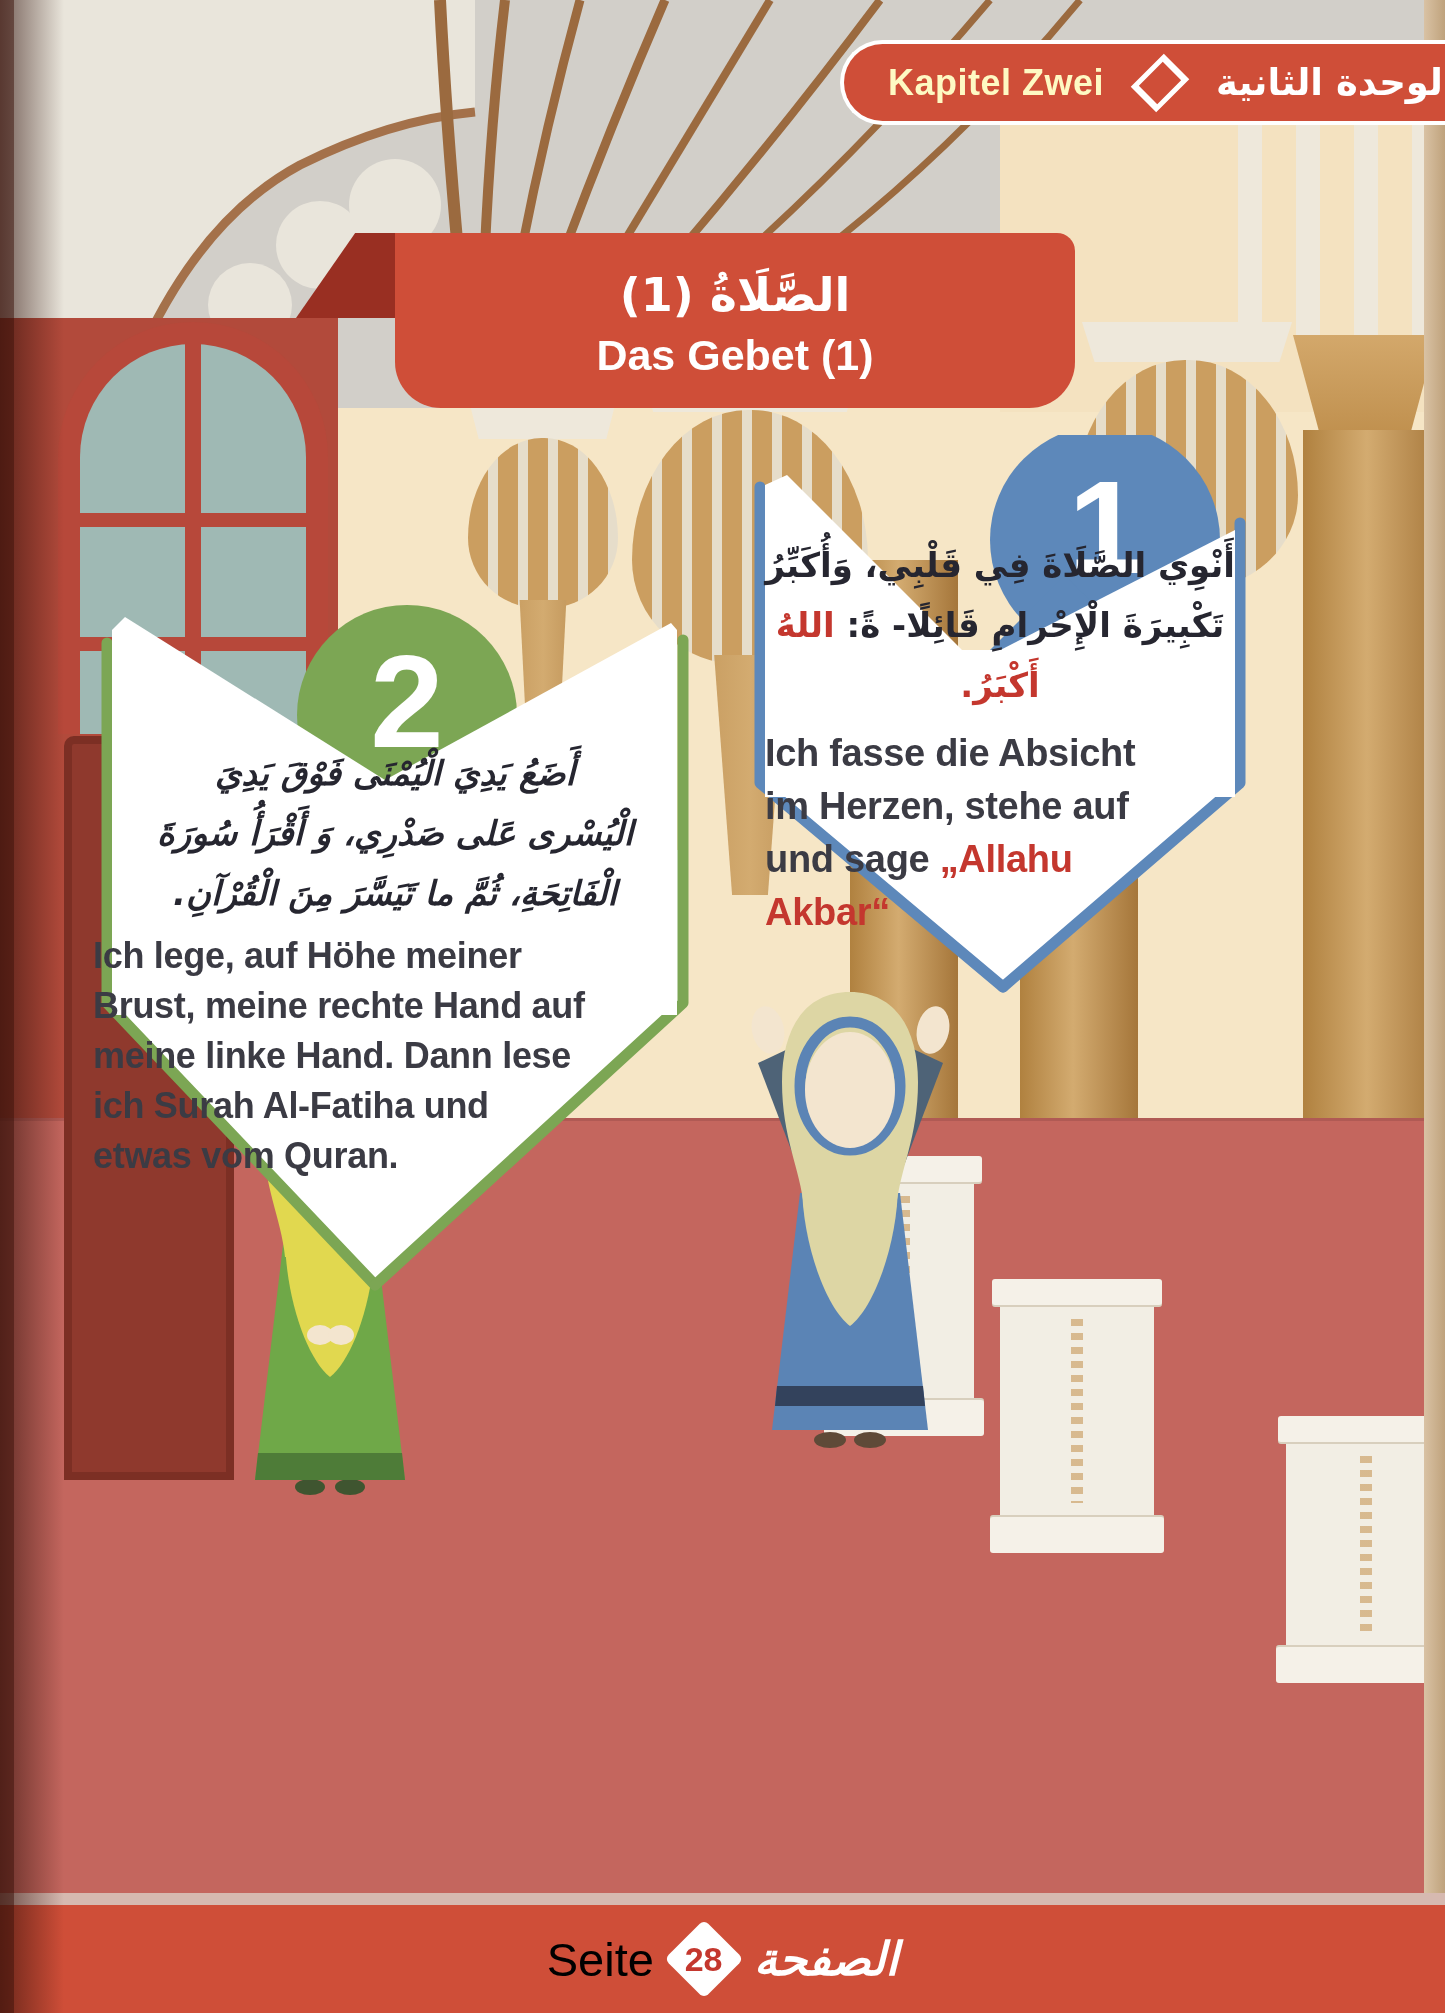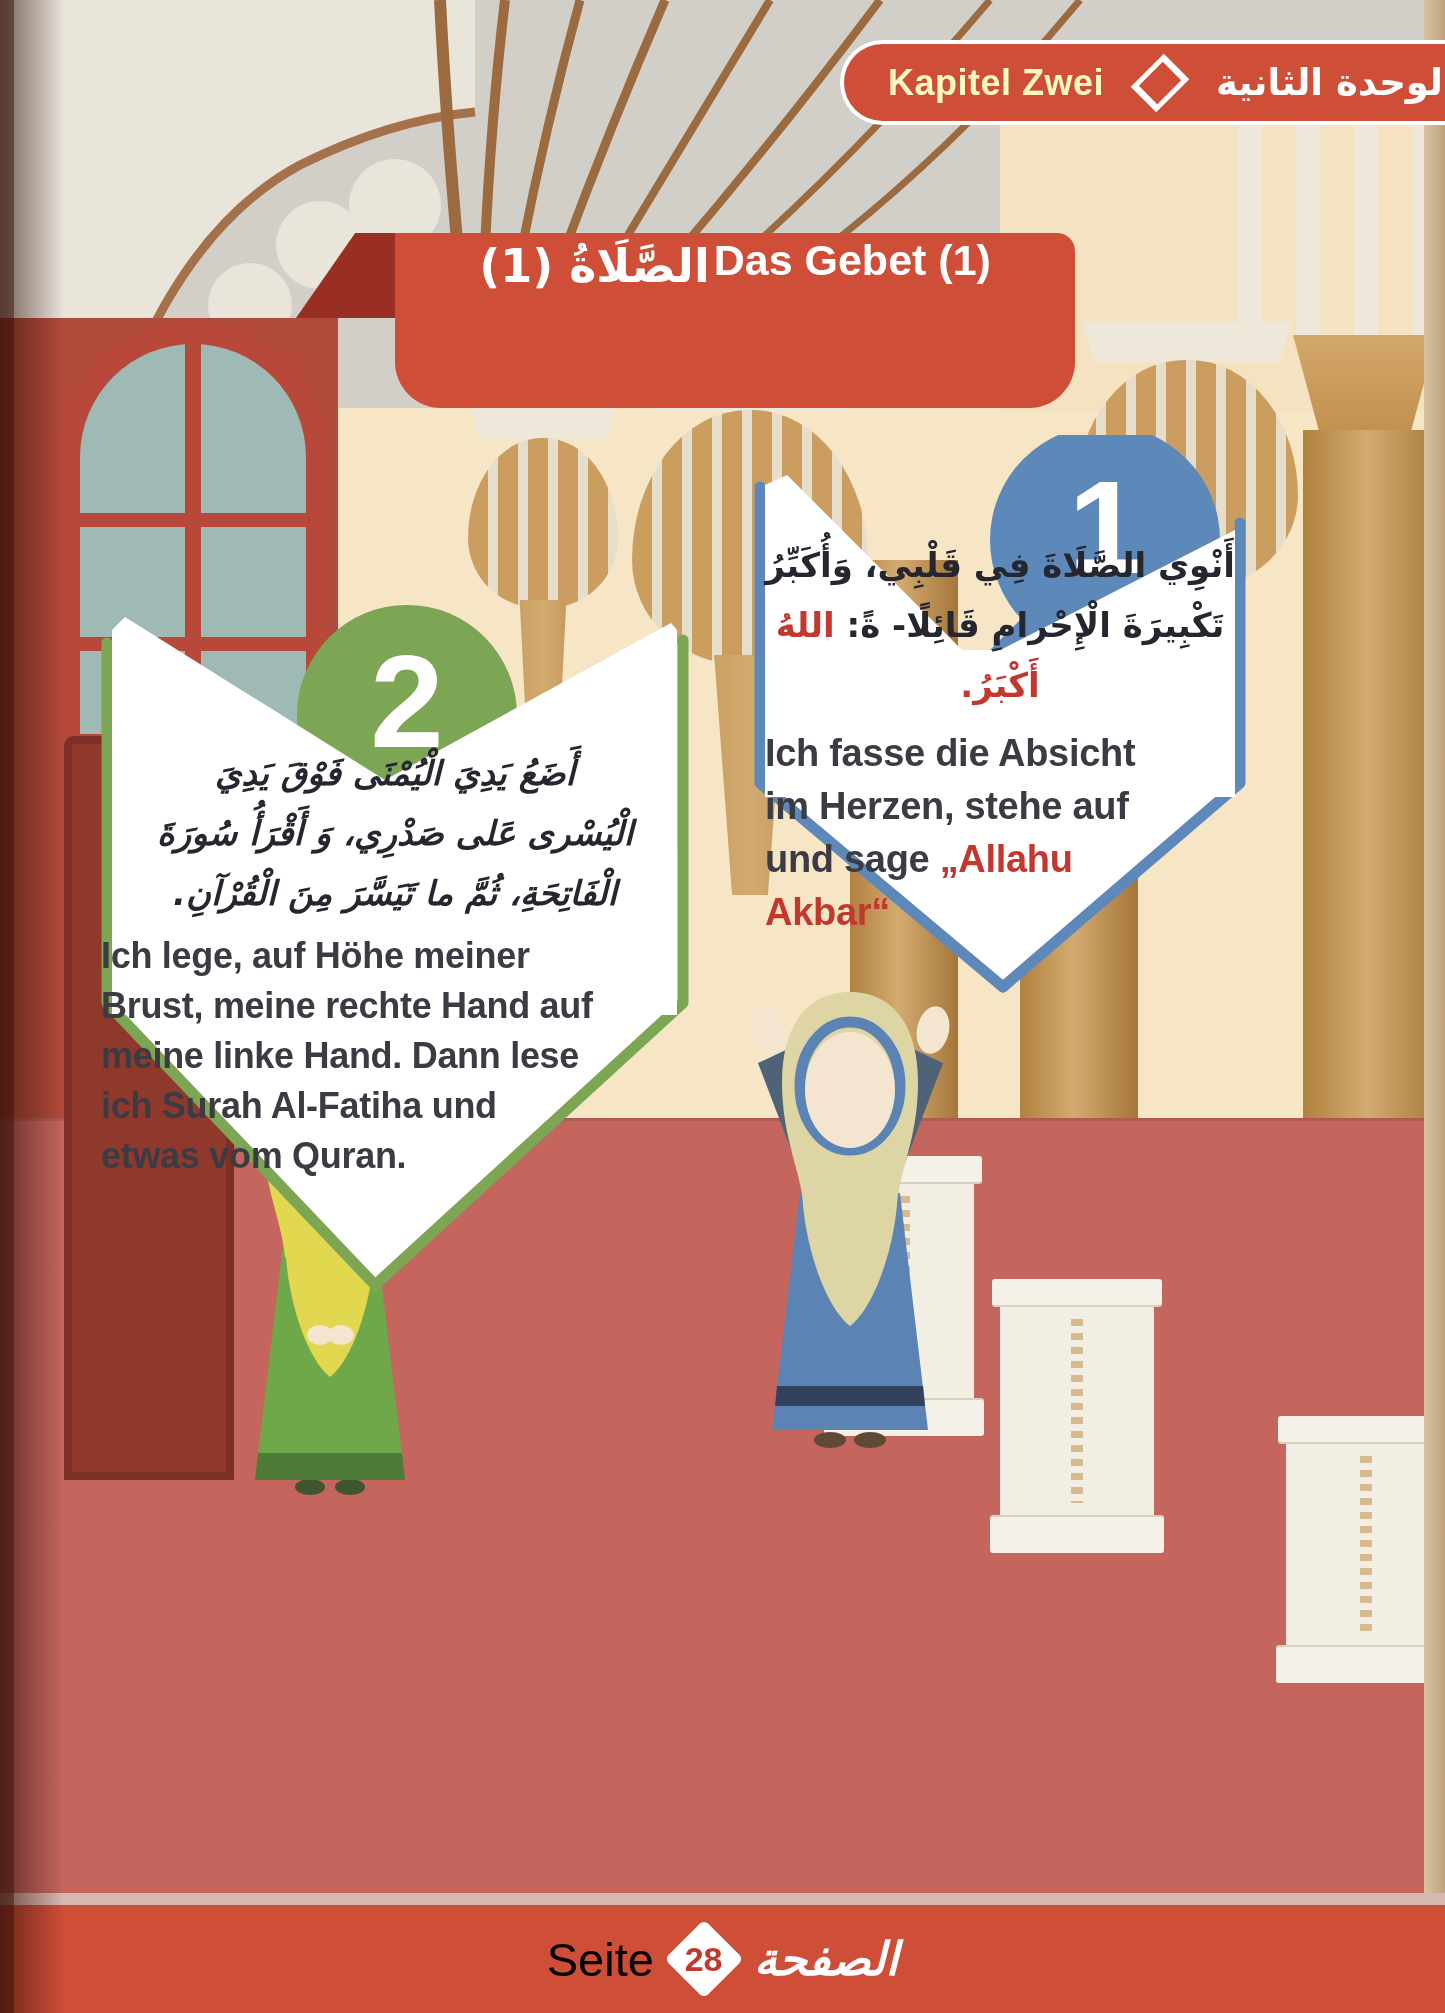--- a/index.html
+++ b/index.html
@@ -45,21 +45,21 @@
     display:flex;align-items:center;padding:0 0 0 44px;box-sizing:border-box;z-index:32;}
   .badge-de{color:#fef9c3;font-weight:bold;font-size:36px;letter-spacing:.5px;}
   .badge-diamond{width:26px;height:26px;border:5px solid #fff;transform:rotate(45deg) scale(1,1.3);margin:0 38px;}
   .badge-ar{color:#fff;font-weight:bold;font-size:37px;}
 
   
   .fold{left:296px;top:233px;width:102px;height:85px;background:#992f22;
     clip-path:polygon(58% 0,100% 0,100% 100%,0 100%);z-index:14;}
   .banner{left:395px;top:233px;width:680px;height:175px;background:#cf4e38;
     border-radius:0 18px 46px 46px;z-index:15;color:#fff;text-align:center;
-    display:flex;flex-direction:row;justify-content:center;gap:4px;padding-top:2px;box-sizing:border-box;}
+    display:flex;flex-direction:column;justify-content:center;gap:4px;padding-top:2px;box-sizing:border-box;}
   .banner-ar{font-size:46px;font-weight:bold;line-height:62px;}
   .banner-de{font-size:43px;font-weight:bold;line-height:50px;}
 
   
   .callout{z-index:20;}
   .callout svg{position:absolute;left:0;top:0;}
   .step-number{position:absolute;text-align:center;color:#fff;font-weight:bold;
     font-size:132px;line-height:150px;}
   .callout-ar{position:absolute;text-align:center;white-space:pre-line;
     font-weight:bold;color:#262630;font-size:34px;line-height:60px;}
@@ -222,21 +222,21 @@
       <path d="M22,255 L22,408 L290,690 L598,408 L598,255 Z" fill="#ffffff"></path>
       <path d="M22,48 L22,408 L290,690" fill="none" stroke="#7ca654" stroke-width="11" stroke-linejoin="round" stroke-linecap="round"></path>
       <path d="M598,45 L598,408 L290,690" fill="none" stroke="#7ca654" stroke-width="11" stroke-linejoin="round" stroke-linecap="round"></path>
       <path d="M27,35 L40,22 L300,185 L300,420 L27,420 Z" fill="#ffffff"></path>
       <path d="M300,185 L586,28 L592,35 L592,420 L300,420 Z" fill="#ffffff"></path>
     </svg>
     <div class="step-number" style="left:247px;top:32px;width:150px;">2</div>
     <div class="callout-ar ar" dir="rtl" style="top:148px;left:20px;width:580px;font-style:italic;">أَضَعُ يَدِيَ الْيُمْنَى فَوْقَ يَدِيَ
 الْيُسْرى عَلى صَدْرِي، وَ أَقْرَأُ سُورَةَ
 الْفَاتِحَةِ، ثُمَّ ما تَيَسَّرَ مِنَ الْقُرْآنِ.</div>
-    <div class="callout-de" style="top:336px;left:16px;width:580px;font-size:36px;line-height:50px;">Ich lege, auf Höhe meiner
+    <div class="callout-de" style="top:336px;left:8px;width:580px;font-size:36px;line-height:50px;">Ich lege, auf Höhe meiner
 Brust, meine rechte Hand auf
 meine linke Hand. Dann lese
 ich Surah Al-Fatiha und
 etwas vom Quran.</div>
   </div>
 
   <div class="abs footer-stripe"></div>
   <div class="abs footer">
     <span class="footer-de">Seite</span>
     <span class="page-diamond">

